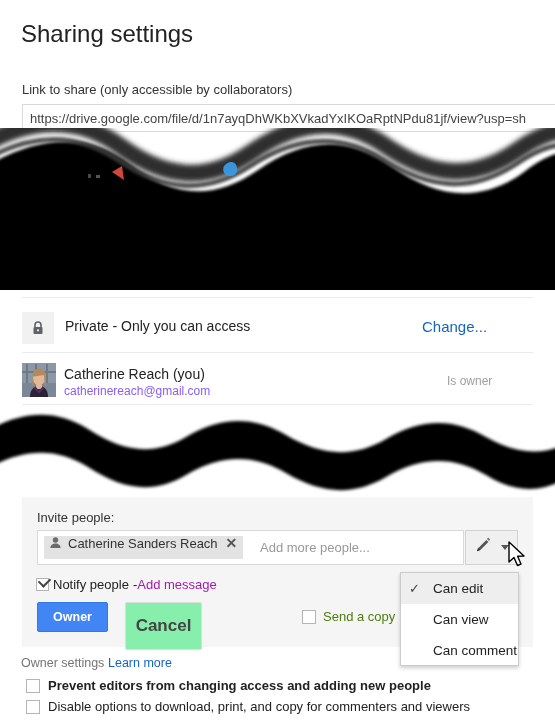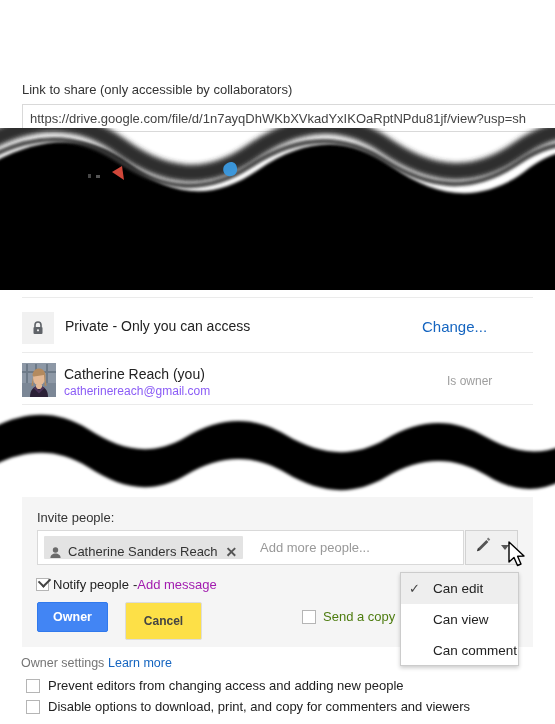--- a/index.html
+++ b/index.html
@@ -130,21 +130,21 @@
     left: 15px; top: 33px;
     width: 427px; height: 35px;
     background: #ffffff;
     border: 1px solid #d9d9d9;
   }
   .chip {
     position: absolute;
     left: 6px; top: 5px;
     height: 23px;
     background: #e3e3e3;
-    display: flex; align-items: flex-end;
+    display: flex; align-items: flex-start;
     padding: 0 6px 0 5px;
     font-size: 13px;
     color: #333333;
     border-radius: 1px;
   }
   .chip .person-icon { margin-right: 6px; display:flex; }
   .chip .chip-x {
     margin-left: 8px;
     font-size: 14px;
     color: #555555;
@@ -219,25 +219,25 @@
     color: #ffffff;
     font-size: 12.5px;
     font-weight: bold;
     font-family: "Liberation Sans", sans-serif;
     border-radius: 2px;
     cursor: pointer;
   }
   .btn-cancel {
     position: absolute;
     left: 103px; top: 105px;
-    width: 77px; height: 38px;
-    background: #fde047;
+    width: 77px; height: 48px;
+    background: #86efac;
     border: 1px solid #dcdcdc;
     color: #444444;
-    font-size: 12px;
+    font-size: 17px;
     font-weight: bold;
     font-family: "Liberation Sans", sans-serif;
     border-radius: 2px;
     cursor: pointer;
   }
   .sendcopy-row {
     position: absolute;
     left: 280px; top: 112px;
     display: flex; align-items: center;
     font-size: 13px; color: #4d7c0f; text-align: right;
@@ -285,21 +285,21 @@
     font-size: 12.5px;
     color: #1565c0;
     cursor: pointer;
   }
   .os-row {
     position: absolute;
     left: 26px;
     display: flex; align-items: center;
     font-size: 13px; color: #222222;
   }
-  .os-row-1 { top: 678px; }
+  .os-row-1 { top: 678px; font-weight: bold; }
   .os-row-2 { top: 699px; }
   .os-row .cbox { width: 14px; height: 14px; }
   .os-text { margin-left: 8px; }
 
   
   .redaction {
     position: absolute;
     pointer-events: none;
     z-index: 60;
   }
@@ -312,20 +312,21 @@
     left: 508px; top: 541px;
     z-index: 80;
     pointer-events: none;
   }
 </style>
 </head>
 <body>
 
 <div id="root">
 
+  <div class="page-title">Sharing settings</div>
 
   <div class="link-label">Link to share (only accessible by collaborators)</div>
   <input class="link-input" type="text" readonly="" value="https://drive.google.com/file/d/1n7ayqDhWKbXVkadYxIKOaRptNPdu81jf/view?usp=sh" style="">
 
   <div class="section-label">Who has access</div>
   <div class="hr hr-1"></div>
 
   <div class="lock-box">
     <svg width="14" height="16" viewBox="0 0 14 16" aria-hidden="true">
       <path d="M4 7V5a3 3 0 0 1 6 0v2" fill="none" stroke="#5f6368" stroke-width="1.6"></path>

